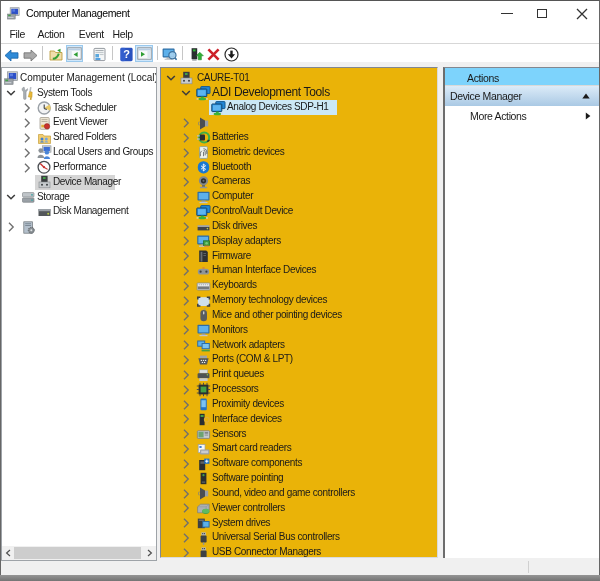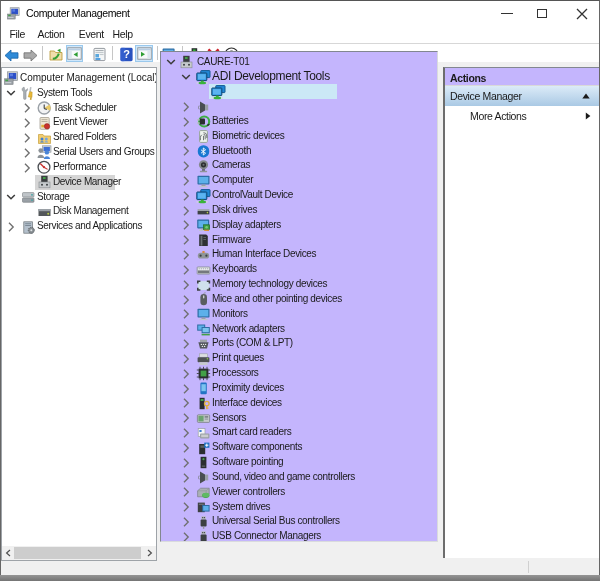--- a/index.html
+++ b/index.html
@@ -142,21 +142,21 @@
       <path d="M3 0.8 L7.2 5 L3 9.2" stroke="#6f6f6f" stroke-width="1.35" fill="none"></path>
     </svg>
     <svg style="position:absolute;left:35px;top:77.46500000000002px" width="15" height="15" viewBox="0 0 15 15">
       <rect x="5.5" y="0.8" width="8.5" height="6.4" fill="#cfd3d6" stroke="#8a8f93" stroke-width="0.6"></rect>
       <rect x="6.6" y="1.9" width="6.3" height="4.2" fill="#3d6fd6"></rect>
       <circle cx="3.8" cy="5.6" r="2.4" fill="#8d9398"></circle>
       <path d="M0.5 13 c0-4.2 6.6-4.2 6.6 0 z" fill="#8d9398"></path>
       <circle cx="9.9" cy="7.4" r="2.2" fill="#4a86d8"></circle>
       <path d="M6.8 14 c0-3.8 6.2-3.8 6.2 0 z" fill="#4a86d8"></path>
     </svg>
-    <div style="position:absolute;left:51px;top:77.05000000000001px;height:14.83px;line-height:14.83px;white-space:nowrap;font-size:10px;letter-spacing:-0.35px">Serial Users and Groups</div>
+    <div style="position:absolute;left:51px;top:77.05000000000001px;height:14.83px;line-height:14.83px;white-space:nowrap;font-size:10px;letter-spacing:-0.35px">Local Users and Groups</div>
     <svg style="position:absolute;left:20px;top:94.59500000000001px" width="10" height="10" viewBox="0 0 10 10">
       <path d="M3 0.8 L7.2 5 L3 9.2" stroke="#6f6f6f" stroke-width="1.35" fill="none"></path>
     </svg>
     <svg style="position:absolute;left:35px;top:92.29500000000002px" width="15" height="15" viewBox="0 0 15 15">
       <circle cx="7" cy="7.2" r="5.9" fill="#fdfdfd" stroke="#4a4e52" stroke-width="1.3"></circle>
       <path d="M7 7.2 L3.2 3.6" stroke="#c8332e" stroke-width="1.4"></path>
       <path d="M7 7.2 L10.6 9.4" stroke="#c8332e" stroke-width="1.1"></path>
       <circle cx="7" cy="7.2" r="1.1" fill="#c8332e"></circle>
     </svg>
     <div style="position:absolute;left:51px;top:91.88000000000001px;height:14.83px;line-height:14.83px;white-space:nowrap;font-size:10px;letter-spacing:-0.35px">Performance</div>
@@ -188,32 +188,31 @@
     <svg style="position:absolute;left:4px;top:153.91500000000002px" width="10" height="10" viewBox="0 0 10 10">
       <path d="M3 0.8 L7.2 5 L3 9.2" stroke="#6f6f6f" stroke-width="1.35" fill="none"></path>
     </svg>
     <svg style="position:absolute;left:19px;top:151.615px" width="15" height="15" viewBox="0 0 15 15">
       <rect x="2.8" y="1.8" width="8.6" height="11.4" fill="#b4c0cc" stroke="#6b7075" stroke-width="0.7"></rect>
       <rect x="4.2" y="3.2" width="5.8" height="1" fill="#7d8a96"></rect>
       <rect x="4.2" y="5" width="5.8" height="1" fill="#7d8a96"></rect>
       <circle cx="10.3" cy="10.3" r="3" fill="#888e93" stroke="#5c6165" stroke-width="1" stroke-dasharray="1.2 0.9"></circle>
       <circle cx="10.3" cy="10.3" r="1" fill="#dfe3e6"></circle>
     </svg>
-    <div style="position:absolute;left:35px;top:151.20000000000002px;height:14.83px;line-height:14.83px;white-space:nowrap;font-size:10px;letter-spacing:-0.35px">Services and Applications</div>
     <div class="abs" style="left:0;top:478px;width:154px;height:14px;background:#f0f0f0">
       <svg style="position:absolute;left:3px;top:3px" width="7" height="8" viewBox="0 0 7 8">
         <path d="M5 1 L1.6 4 L5 7" stroke="#505050" stroke-width="1.2" fill="none"></path>
       </svg>
       <div class="abs" style="left:12px;top:1px;width:127px;height:12px;background:#cdcdcd"></div>
       <svg style="position:absolute;left:144px;top:3px" width="7" height="8" viewBox="0 0 7 8">
         <path d="M2 1 L5.4 4 L2 7" stroke="#505050" stroke-width="1.2" fill="none"></path>
       </svg>
     </div>
   </div>
-<div class="abs" style="left:160px;top:51px;width:278px;height:491px;background:#c4b5fd;border:1px solid #828790;border-right-color:#d9dbdd;border-bottom-color:#d9dbdd;overflow:hidden">
+<div class="abs" style="left:160px;top:67px;width:278px;height:491px;background:#eab308;border:1px solid #828790;border-right-color:#d9dbdd;border-bottom-color:#d9dbdd;overflow:hidden">
     <svg style="position:absolute;left:5px;top:5.364999999999999px" width="10" height="10" viewBox="0 0 10 10">
       <path d="M1.2 3 L5 6.8 L8.8 3" stroke="#3c3c3c" stroke-width="1.5" fill="none"></path>
     </svg>
     <svg style="position:absolute;left:18px;top:3.065px" width="15" height="15" viewBox="0 0 15 15">
       <rect x="4.2" y="0.8" width="6.4" height="6.4" fill="#3a3e40"></rect>
       <rect x="6" y="2" width="2.6" height="2" fill="#43a047"></rect>
       <rect x="2" y="7" width="11" height="5.8" fill="#c6cacd" stroke="#84898d" stroke-width="0.6"></rect>
       <circle cx="5" cy="9.8" r="1" fill="#3c4043"></circle>
       <circle cx="10" cy="9.8" r="1" fill="#3c4043"></circle>
     </svg>
@@ -234,20 +233,21 @@
     <div style="position:absolute;left:48px;top:32.31px;height:14.83px;width:128px;background:#cbe8f6;"></div>
     <svg style="position:absolute;left:50px;top:32.725px" width="15" height="15" viewBox="0 0 15 15">
       <rect x="4.8" y="0.6" width="9.2" height="7" rx="0.6" fill="#2287d6" stroke="#155a92" stroke-width="1"></rect>
       <rect x="0.8" y="3" width="10" height="7.6" rx="0.6" fill="#2f97e6" stroke="#10456f" stroke-width="1"></rect>
       <rect x="2" y="4.2" width="7.6" height="5.2" fill="#5cb4f0"></rect>
       <rect x="4.9" y="10.6" width="2.8" height="1.6" fill="#3ab33a"></rect>
       <ellipse cx="6.3" cy="13" rx="3.9" ry="1.3" fill="#3ab33a"></ellipse>
       <rect x="0.6" y="12.4" width="1.9" height="1.1" fill="#d9d9d9"></rect>
       <rect x="10" y="12.4" width="1.9" height="1.1" fill="#d9d9d9"></rect>
     </svg>
+    <div style="position:absolute;left:66px;top:32.31px;height:14.83px;line-height:14.83px;white-space:nowrap;font-size:10px;letter-spacing:-0.35px">Analog Devices SDP-H1</div>
     <svg style="position:absolute;left:20px;top:49.855px" width="10" height="10" viewBox="0 0 10 10">
       <path d="M3 0.8 L7.2 5 L3 9.2" stroke="#6f6f6f" stroke-width="1.35" fill="none"></path>
     </svg>
     <svg style="position:absolute;left:35px;top:47.555px" width="15" height="15" viewBox="0 0 15 15">
       <rect x="8.6" y="4.6" width="3.6" height="5.8" fill="#9aa0a6"></rect>
       <path d="M9 4.6 L4 1.4 V13.6 L9 10.4 z" fill="#4a4e52"></path>
       <path d="M3.2 5.6 q-1.4 1.9 0 3.8" stroke="#7a7f83" stroke-width="0.9" fill="none"></path>
     </svg>
     <svg style="position:absolute;left:20px;top:64.685px" width="10" height="10" viewBox="0 0 10 10">
       <path d="M3 0.8 L7.2 5 L3 9.2" stroke="#6f6f6f" stroke-width="1.35" fill="none"></path>
@@ -549,21 +549,21 @@
     <svg style="position:absolute;left:35px;top:477.625px" width="15" height="15" viewBox="0 0 15 15">
       <rect x="5.4" y="1.4" width="4.4" height="3.2" fill="#b3b8bc"></rect>
       <rect x="6.2" y="2" width="1" height="1.2" fill="#3c4043"></rect>
       <rect x="7.9" y="2" width="1" height="1.2" fill="#3c4043"></rect>
       <rect x="4.6" y="4.6" width="6" height="7" rx="1" fill="#3c4043"></rect>
       <rect x="6.9" y="11.6" width="1.4" height="2.2" fill="#8f9599"></rect>
     </svg>
     <div style="position:absolute;left:51px;top:477.21px;height:14.83px;line-height:14.83px;white-space:nowrap;font-size:10px;letter-spacing:-0.35px">USB Connector Managers</div>
   </div>
 <div class="abs" style="left:443px;top:67px;width:156px;height:491px;background:#fff;border-left:2.5px solid #6d6d6d;border-top:1px solid #828790">
-    <div class="abs" style="left:0;top:0;width:100%;height:18px;background:#c4b5fd;border-bottom:1px solid #d9d9d9;font-weight:bold;font-size:10.5px;letter-spacing:-0.35px;line-height:21px;padding-left:5px">Actions</div>
+    <div class="abs" style="left:0;top:0;width:100%;height:18px;background:#7dd3fc;border-bottom:1px solid #d9d9d9;font-weight:normal;font-size:10.5px;letter-spacing:-0.35px;line-height:21px;padding-left:22px">Actions</div>
     <div class="abs" style="left:0;top:18px;width:100%;height:20px;background:linear-gradient(#dcebf8,#aac9e4);font-size:10.5px;letter-spacing:-0.35px;line-height:21px;padding-left:5px">Device Manager<svg style="position:absolute;right:9px;top:7px" width="8" height="6" viewBox="0 0 8 6">
         <path d="M4 0.5 L7.7 5.5 H0.3 z" fill="#1a1a1a"></path>
       </svg></div>
     <div class="abs" style="left:0;top:38px;width:100%;height:19px;font-size:10.5px;letter-spacing:-0.35px;line-height:21px;padding-left:25px">More Actions<svg style="position:absolute;right:8px;top:5.5px" width="6" height="8" viewBox="0 0 6 8">
         <path d="M0.8 0.5 L5.4 4 L0.8 7.5 z" fill="#1a1a1a"></path>
       </svg></div>
   </div>
 <div class="abs" style="left:528px;top:561px;width:1px;height:12px;background:#d0d0d0"></div>
 <div class="abs" style="left:0;top:575px;width:600px;height:6px;background:linear-gradient(#959595,#747474)"></div>
 </body></html>

